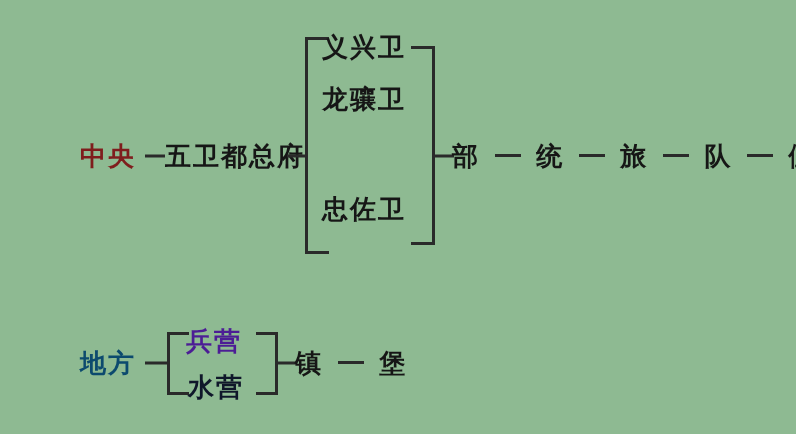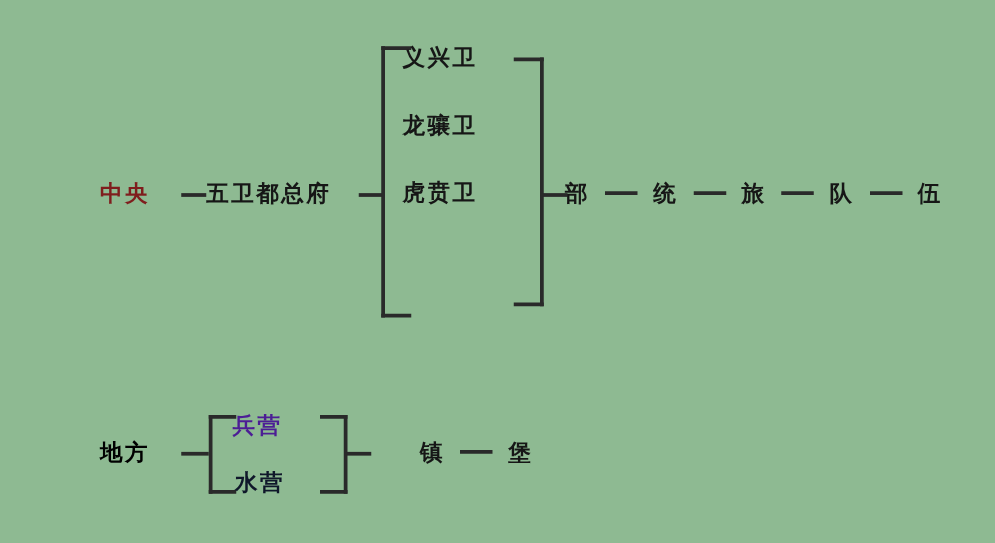--- a/index.html
+++ b/index.html
@@ -18,21 +18,21 @@
 
   #diagram {
     position: absolute;
     inset: 0;
   }
 
   
   .node {
     position: absolute;
     white-space: nowrap;
-    font-size: 18px;
+    font-size: 26px;
     line-height: 1;
     font-weight: 700;
     letter-spacing: 2px;
     color: #161616;
     transform: translateY(-50%);
   }
 
   
   .hline {
     position: absolute;
@@ -80,49 +80,49 @@
 
   <div class="node" style="left: 165px; top: 156px; color: rgb(22, 22, 22);">五卫都总府</div>
 
   <div class="hline" style="left: 287px; top: 156px; width: 20px; background: rgb(42, 42, 42);"></div>
 
   <div class="bracket left" style="left: 305px; top: 37px; width: 24px; height: 217px; border-color: rgb(42, 42, 42);"></div>
 
   <div class="bracket right" style="left: 411px; top: 46px; width: 24px; height: 199px; border-color: rgb(42, 42, 42);"></div>
 
   <div class="node" style="left: 322px; top: 47px; color: rgb(22, 22, 22);">义兴卫</div>
-  <div class="node" style="left: 322px; top: 101px; color: rgb(22, 22, 22);">龙骧卫</div>
-  <div class="node" style="left: 322px; top: 155px; color: rgb(22, 22, 22);">虎贲卫</div>
+  <div class="node" style="left: 322px; top: 101px; color: rgb(22, 22, 22); font-family: Liberation Mono, monospace;">龙骧卫</div>
+  <div class="node" style="left: 322px; top: 209px; color: rgb(22, 22, 22);">忠佐卫</div>
 
   <div class="hline" style="left: 434px; top: 156px; width: 20px; background: rgb(42, 42, 42);"></div>
 
   <div class="node chain" style="left: 452px; top: 156px; color: rgb(22, 22, 22);">
     <span class="ch">部</span>
     <span class="dash" style="background: rgb(42, 42, 42);"></span>
     <span class="ch">统</span>
     <span class="dash" style="background: rgb(42, 42, 42);"></span>
     <span class="ch">旅</span>
     <span class="dash" style="background: rgb(42, 42, 42);"></span>
     <span class="ch">队</span>
     <span class="dash" style="background: rgb(42, 42, 42);"></span>
     <span class="ch">伍</span>
   </div>
 
-  <div class="node" style="left: 80px; top: 363px; color: #000000; text-align: center;">地方</div>
+  <div class="node" style="left: 80px; top: 363px; color: #0c4a6e; text-align: center;">地方</div>
 
   <div class="hline" style="left: 145px; top: 363px; width: 22px; background: rgb(42, 42, 42);"></div>
 
   <div class="bracket left" style="left: 167px; top: 332px; width: 22px; height: 63px; border-color: rgb(42, 42, 42);"></div>
 
   <div class="bracket right" style="left: 256px; top: 332px; width: 22px; height: 63px; border-color: rgb(42, 42, 42);"></div>
 
   <div class="node" style="left: 186px; top: 341px; color: #4c1d95;">兵营</div>
   <div class="node" style="left: 188px; top: 387px; color: #0f172a;">水营</div>
 
   <div class="hline" style="left: 277px; top: 363px; width: 20px; background: rgb(42, 42, 42);"></div>
 
-  <div class="node chain" style="left: 295px; top: 363px; color: rgb(22, 22, 22); margin-left: 41px;">
+  <div class="node chain" style="left: 295px; top: 363px; color: rgb(22, 22, 22);">
     <span class="ch">镇</span>
     <span class="dash" style="background: rgb(42, 42, 42);"></span>
     <span class="ch">堡</span>
   </div>
 
 </div>
 
 </body></html>

